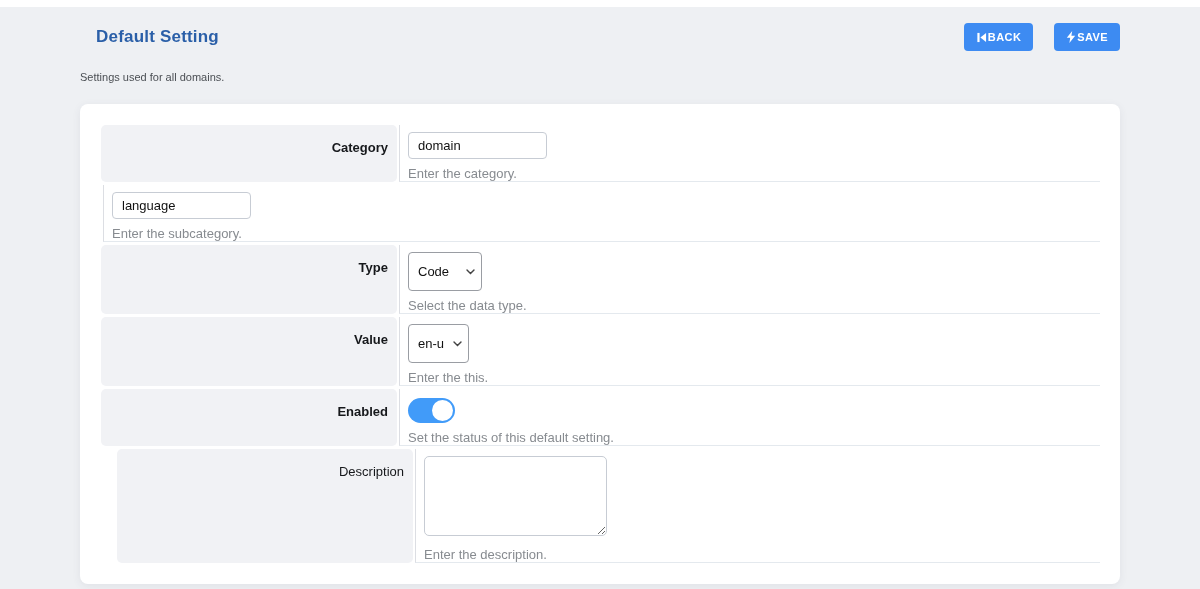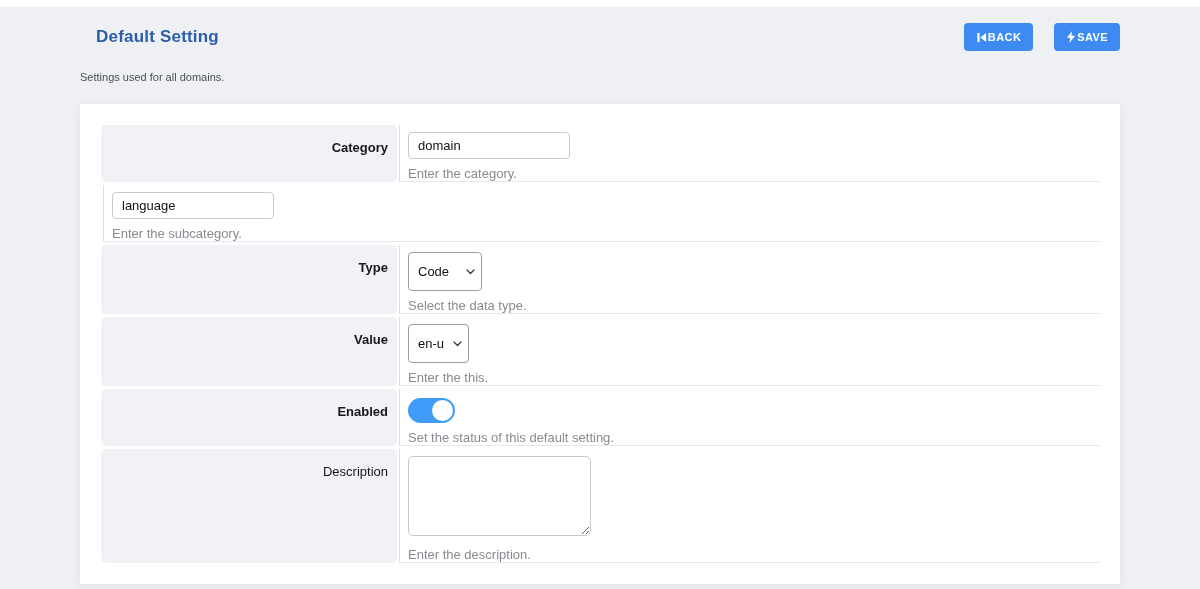--- a/index.html
+++ b/index.html
@@ -49,56 +49,56 @@
     padding: 20px 80px 0 80px;
     font-size: 11px;
     color: #4b4f54;
   }
 
   
   .card {
     margin: 21px 80px 0 80px;
     width: 1040px;
     background: #ffffff;
-    border-radius: 0;
+    border-radius: 8px;
     box-shadow: 0 2px 8px rgba(60, 70, 90, 0.08);
     padding: 21px 20px 21px 21px;
   }
 
   
   .form-row { display: flex; margin-bottom: 3px; min-height: 56px; }
   .form-row:last-child { margin-bottom: 0; }
   .row-label {
     width: 296px;
     flex: 0 0 296px;
     background: #f1f2f5;
     border-radius: 5px;
     text-align: right;
     padding: 15px 9px 0 0;
     font-size: 13px;
     font-weight: bold;
     color: #16181b;
   }
-  .row-label.normal { font-weight: normal; }
+  .row-label.normal { font-weight: normal; margin-left: 16px; }
   .row-content {
     flex: 1;
     margin-left: 2px;
     border-left: 1px solid #dcdee3;
     border-bottom: 1px solid #e4e9ee;
     padding: 7px 0 0 8px;
   }
   .help-text {
     margin-top: 7px;
     font-size: 13px;
     color: #878b90;
   }
 
   
   .text-input {
-    width: 162px;
+    width: 139px;
     height: 27px;
     border: 1px solid #c7ccd4;
     border-radius: 4px;
     padding: 0 9px;
     font-size: 13px;
     color: #111;
     font-family: "Liberation Sans", sans-serif;
     background: #fff;
   }
   .select-wrap { position: relative; display: inline-block; }

